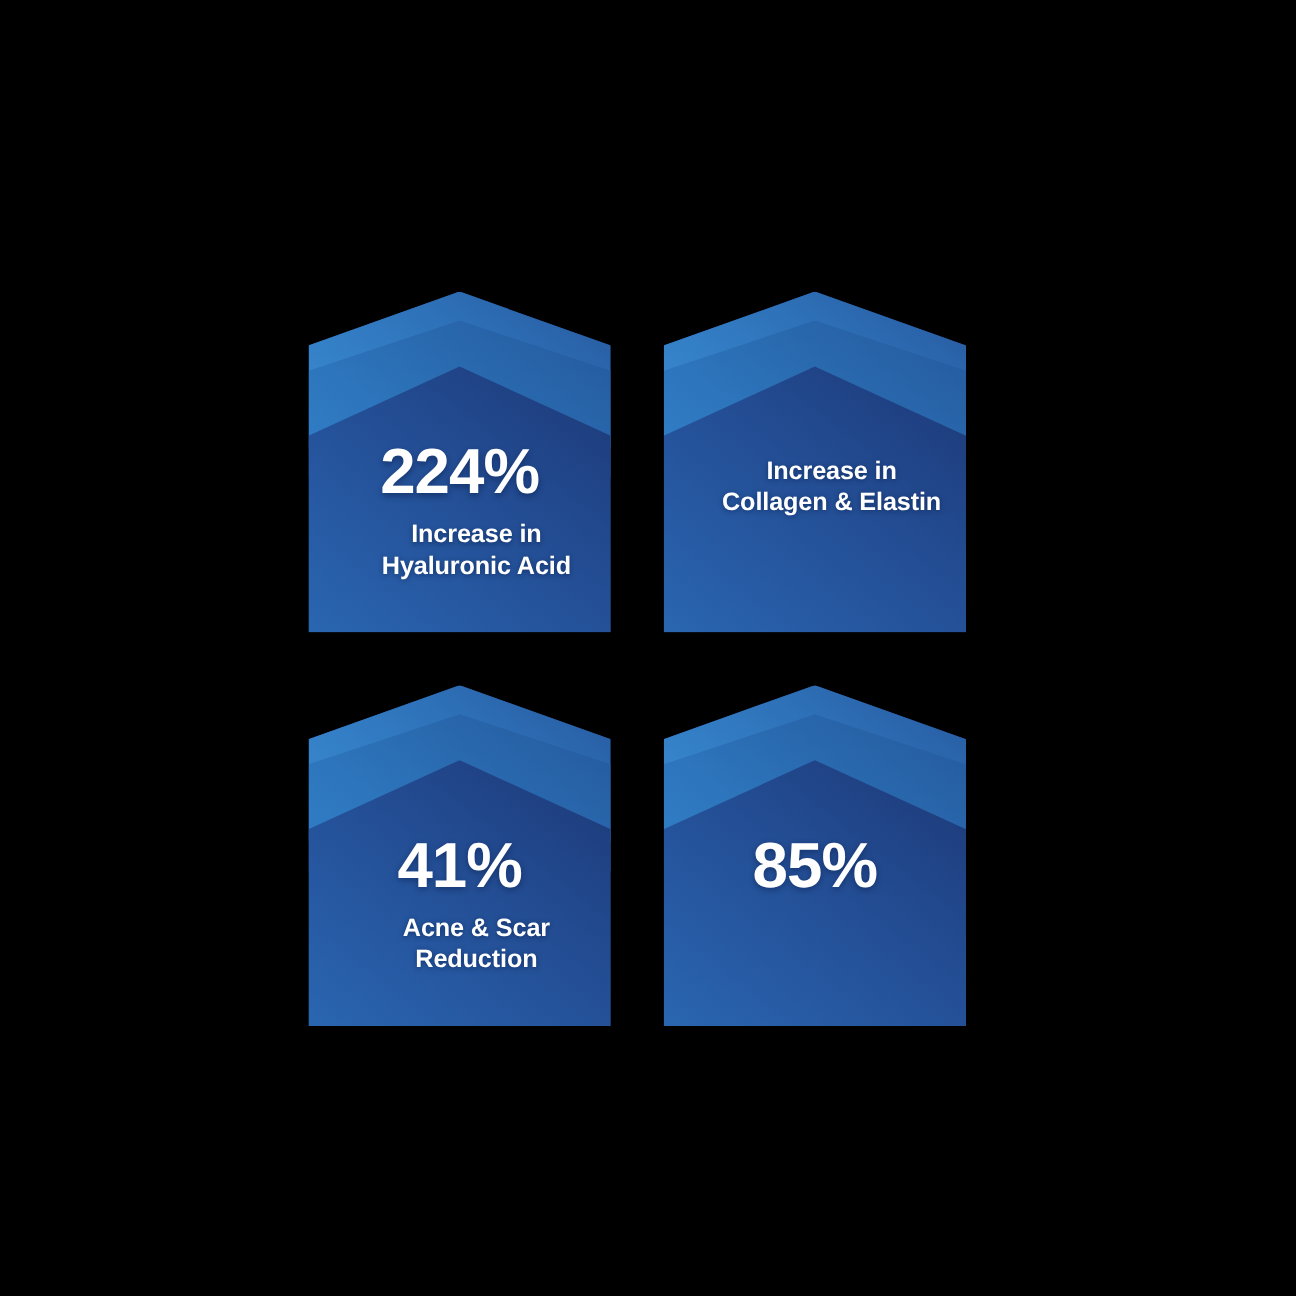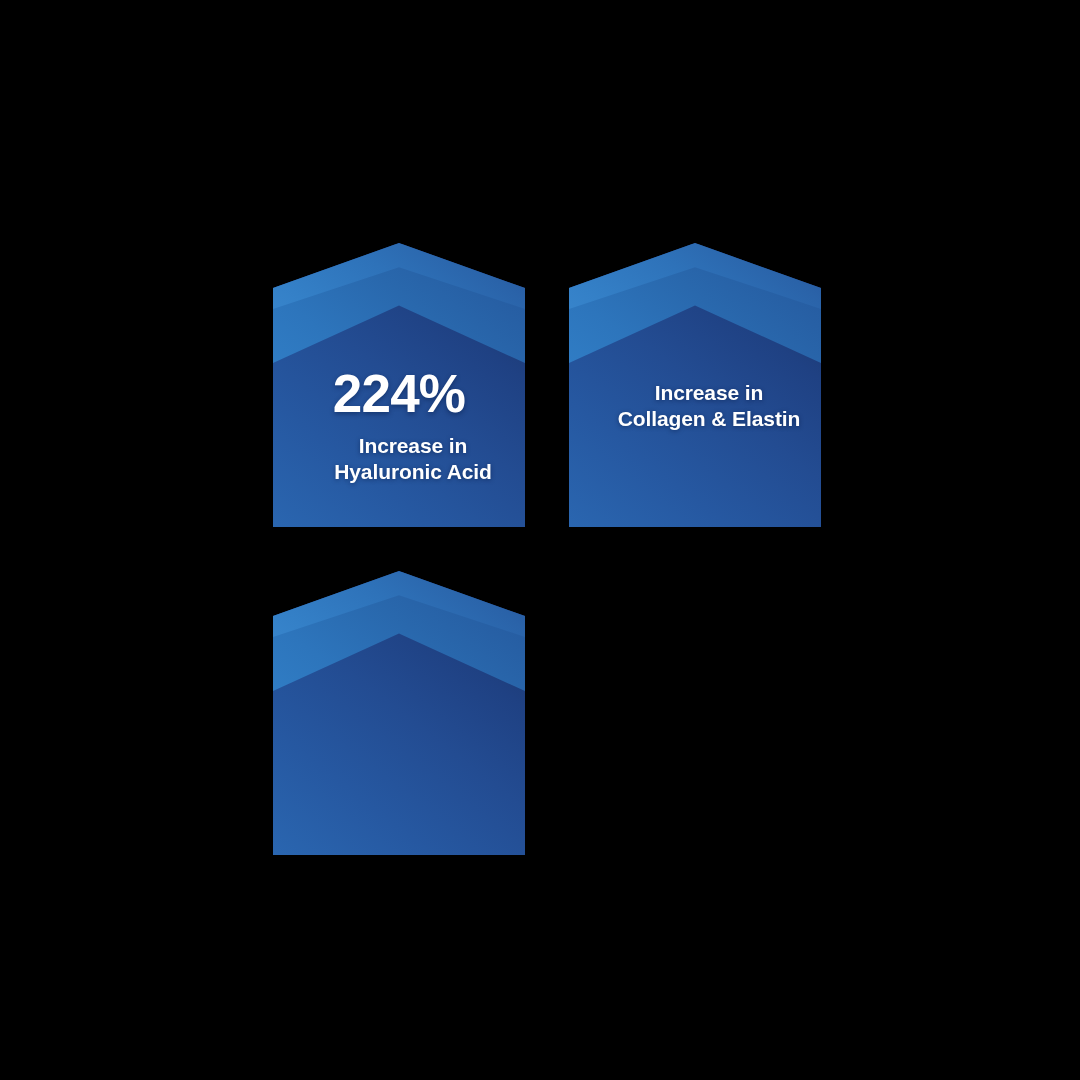--- a/index.html
+++ b/index.html
@@ -19,21 +19,21 @@
   #stage {
     position: relative;
     width: 1080px;
     height: 1080px;
     background: #000000;
   }
 
   
   .stat-grid {
     position: absolute;
-    left: 273px;
+    left: 257px;
     top: 243px;
     width: 531px;
     height: 596px;
     display: grid;
     grid-template-columns: 252px 252px;
     grid-template-rows: 284px 284px;
     column-gap: 29px;
     row-gap: 28px;
     gap: 44px;
   }
@@ -157,25 +157,38 @@
         <div class="chev-light"></div>
         <div class="chev-mid"></div>
         <div class="chev-dark"></div>
       </div>
       <div class="card-content">
         <div class="stat-label">Increase in
 Collagen &amp; Elastin</div>
       </div>
     </div>
 
+    <div class="stat-card">
+      <div class="card-body">
+        <div class="chev-light"></div>
+        <div class="chev-mid"></div>
+        <div class="chev-dark"></div>
+      </div>
+      <div class="card-content">
+        <div class="stat-value">41%</div>
+        <div class="stat-label">Acne &amp; Scar
+Reduction</div>
+      </div>
+    </div>
 
     <div class="stat-card">
       <div class="card-body">
         <div class="chev-light"></div>
         <div class="chev-mid"></div>
         <div class="chev-dark"></div>
       </div>
       <div class="card-content">
+        <div class="stat-value">85%</div>
       </div>
     </div>
 
   </div>
 </div>
 
 </body></html>

